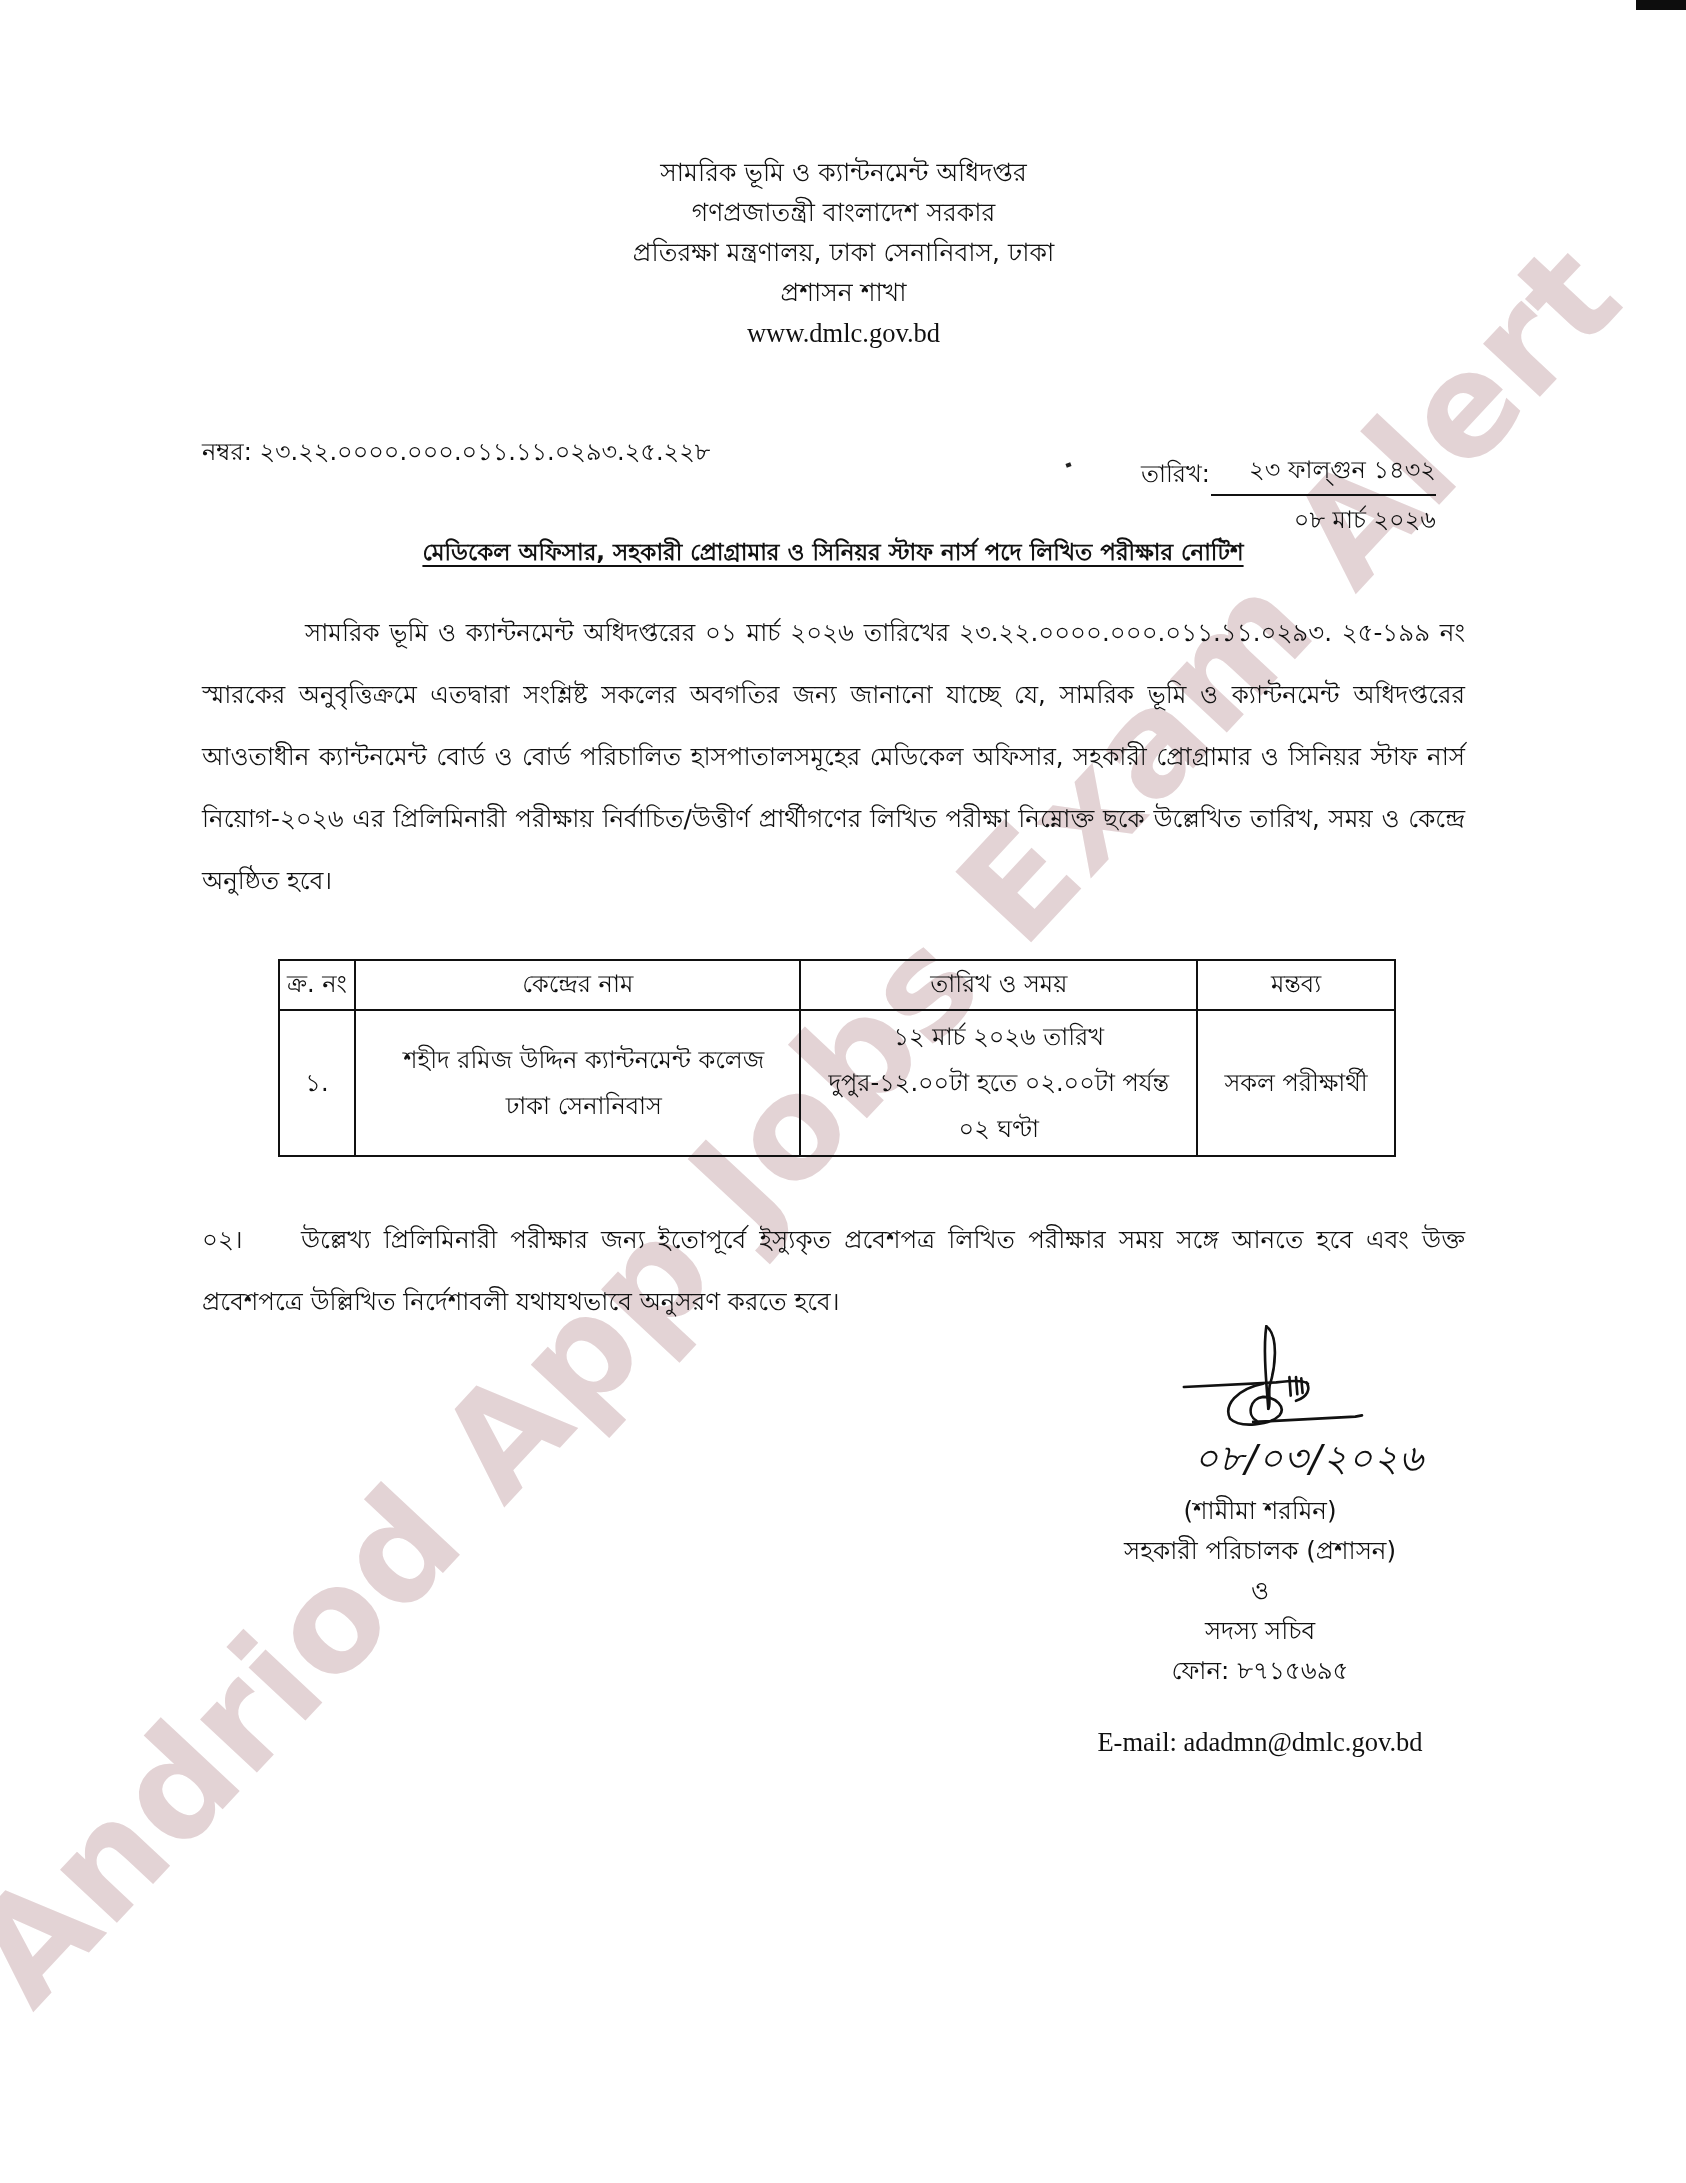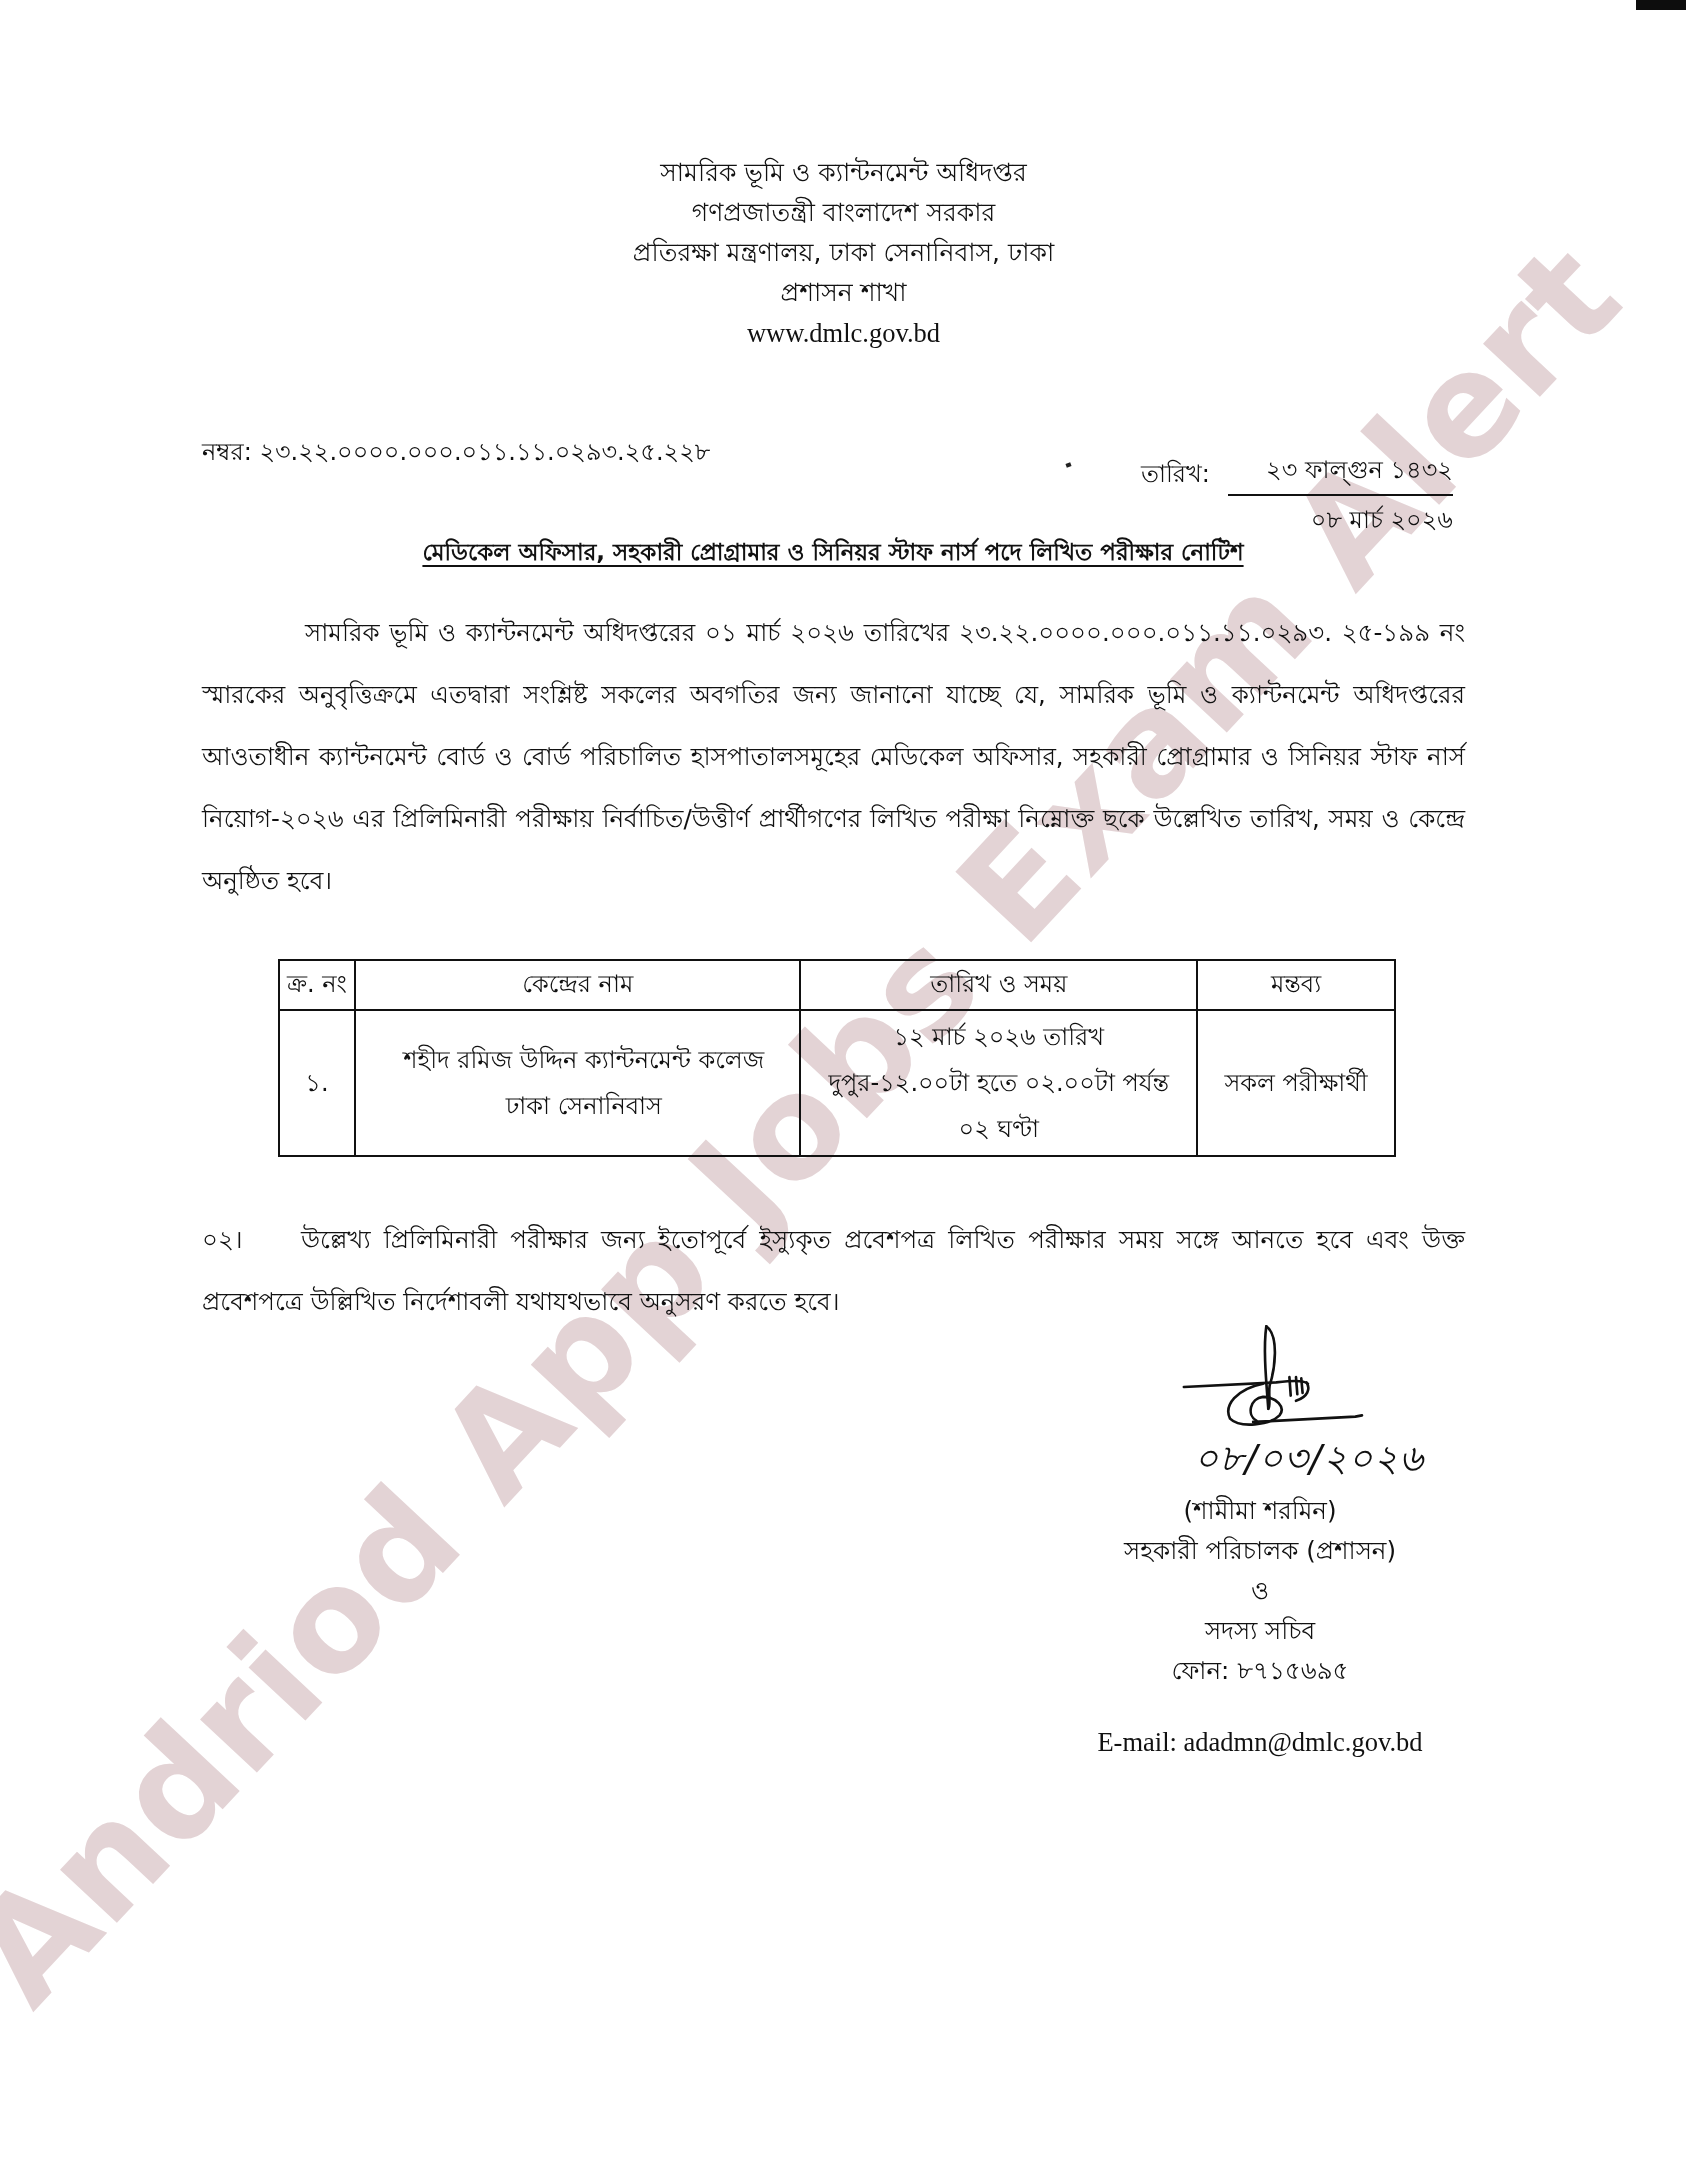--- a/index.html
+++ b/index.html
@@ -24,21 +24,21 @@
     font-size: 25px; line-height: 40px;
   }
   .header .web { font-family: "Liberation Serif", serif; font-size: 26.5px; }
   .ref {
     position: absolute; left: 202px; top: 433px; font-size: 24px;
   }
   .date-block {
     position: absolute; left: 1141px; top: 409px; font-size: 24px;
     display: flex; align-items: center;
   }
-  .date-label { margin-right: 18px; }
+  .date-label { margin-right: 1px; }
   .date-stack { display: flex; flex-direction: column; align-items: flex-end; width: 225px; }
   .date-top { padding-bottom: 2.6px; border-bottom: 2px solid #111; width: 100%; text-align: right; margin-top: 42px; }
   .date-bottom { padding-top: 5px; }
   .dot-mark { position:absolute; left: 1066px; top: 463px; width: 5.3px; height: 4px; background:#222; transform: rotate(-20deg); }
   .title {
     position: absolute; left: 271px; top: 534px; width: 1124px; text-align: center;
     font-size: 23px; font-weight: bold; text-decoration: underline; text-decoration-thickness: 2px;
     text-underline-offset: 5.3px; white-space: nowrap;
   }
   .para {

